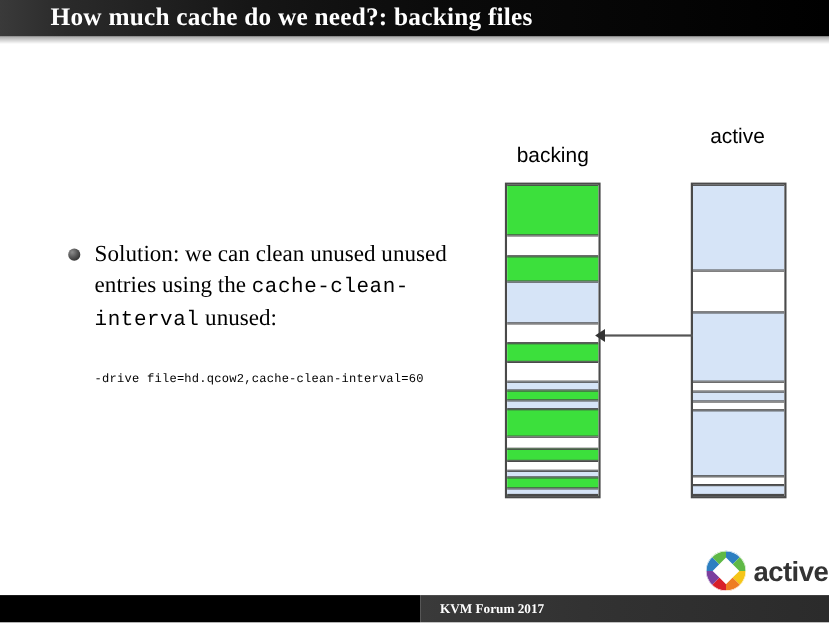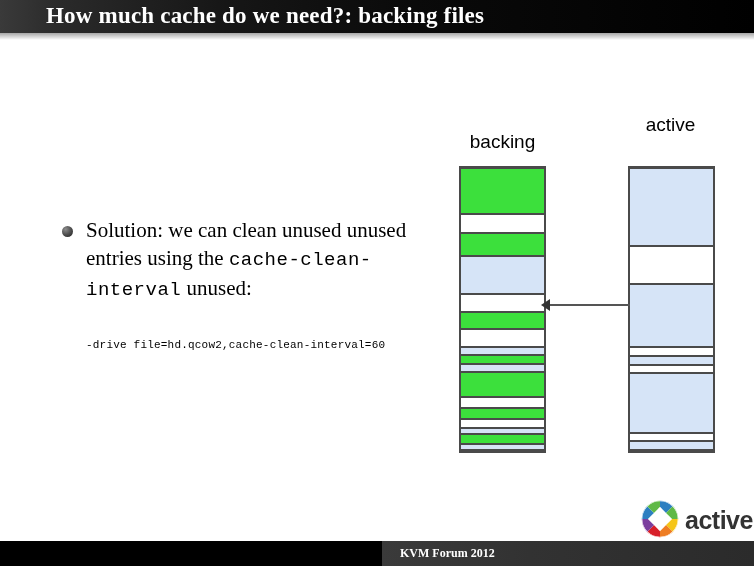--- a/index.html
+++ b/index.html
@@ -256,14 +256,14 @@
       <path d="M50 22 L62 38 L78 50 L62 62 L50 78 L38 62 L22 50 L38 38 Z" fill="#ffffff"></path>
       <circle cx="50" cy="50" r="48" fill="none" stroke="#ffffff" stroke-width="3"></circle>
     </g>
   </svg>
   <div class="logo-text">active</div>
 </div>
 
 <div class="footer">
   <div class="footer-seg1"></div>
   <div class="footer-seg2"></div>
-  <div class="footer-event">KVM Forum 2012</div>
+  <div class="footer-event">KVM Forum 2017</div>
 </div>
 
 </body></html>

